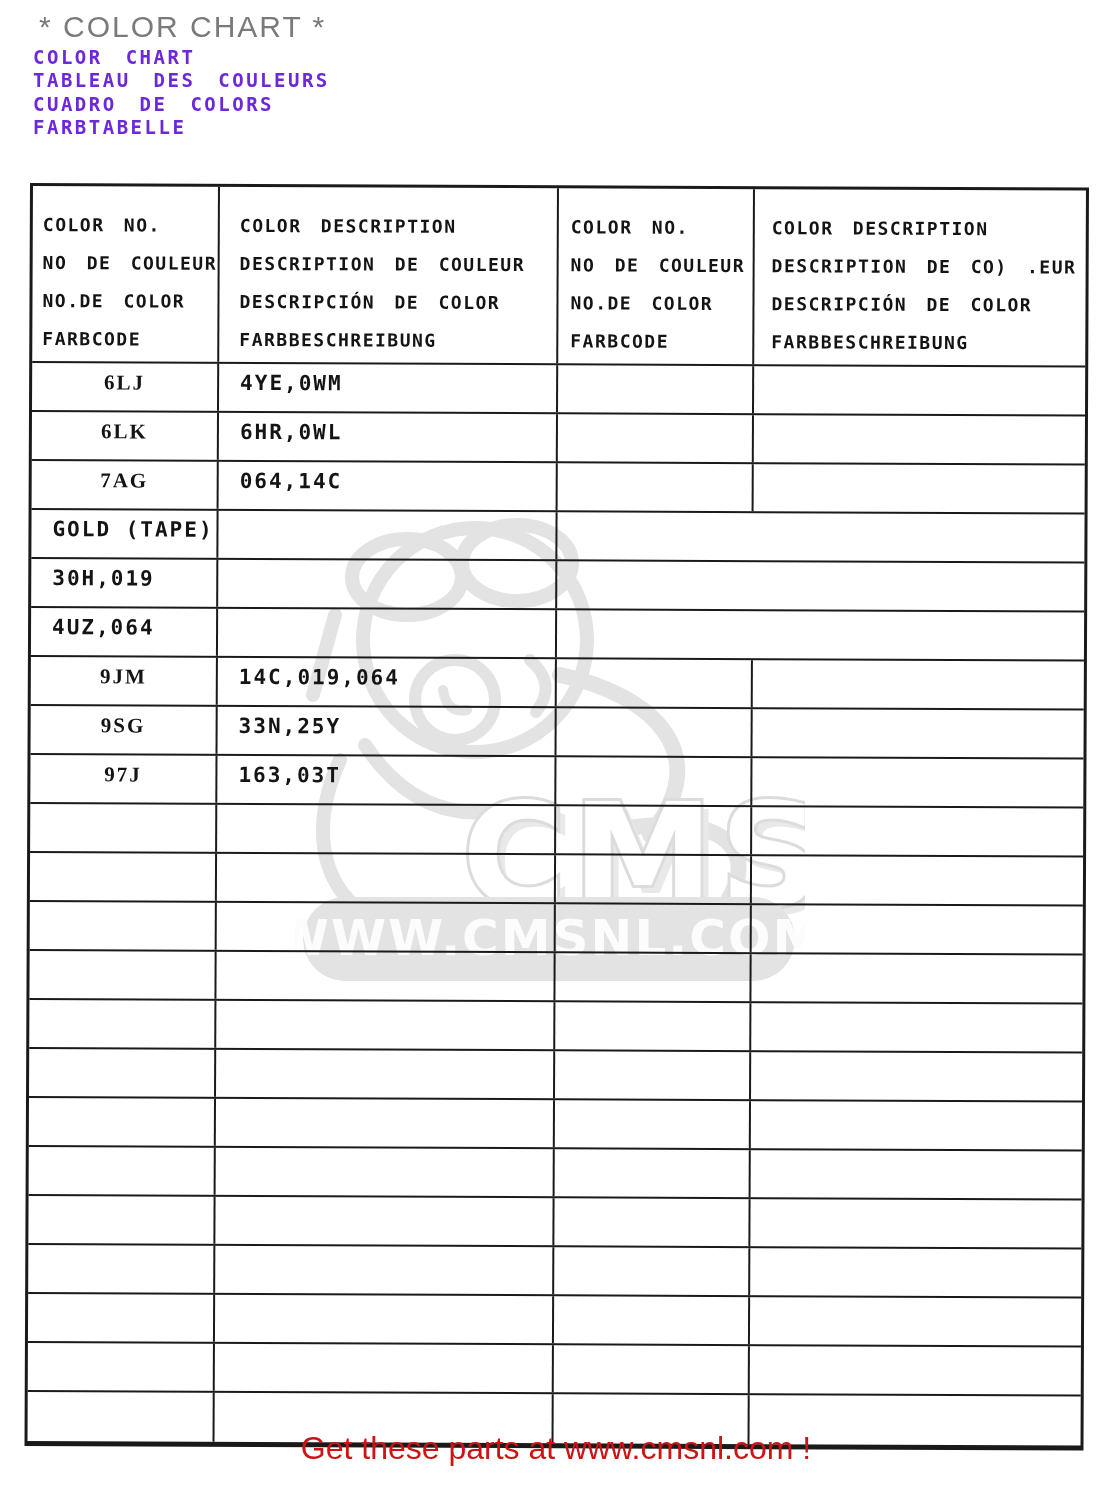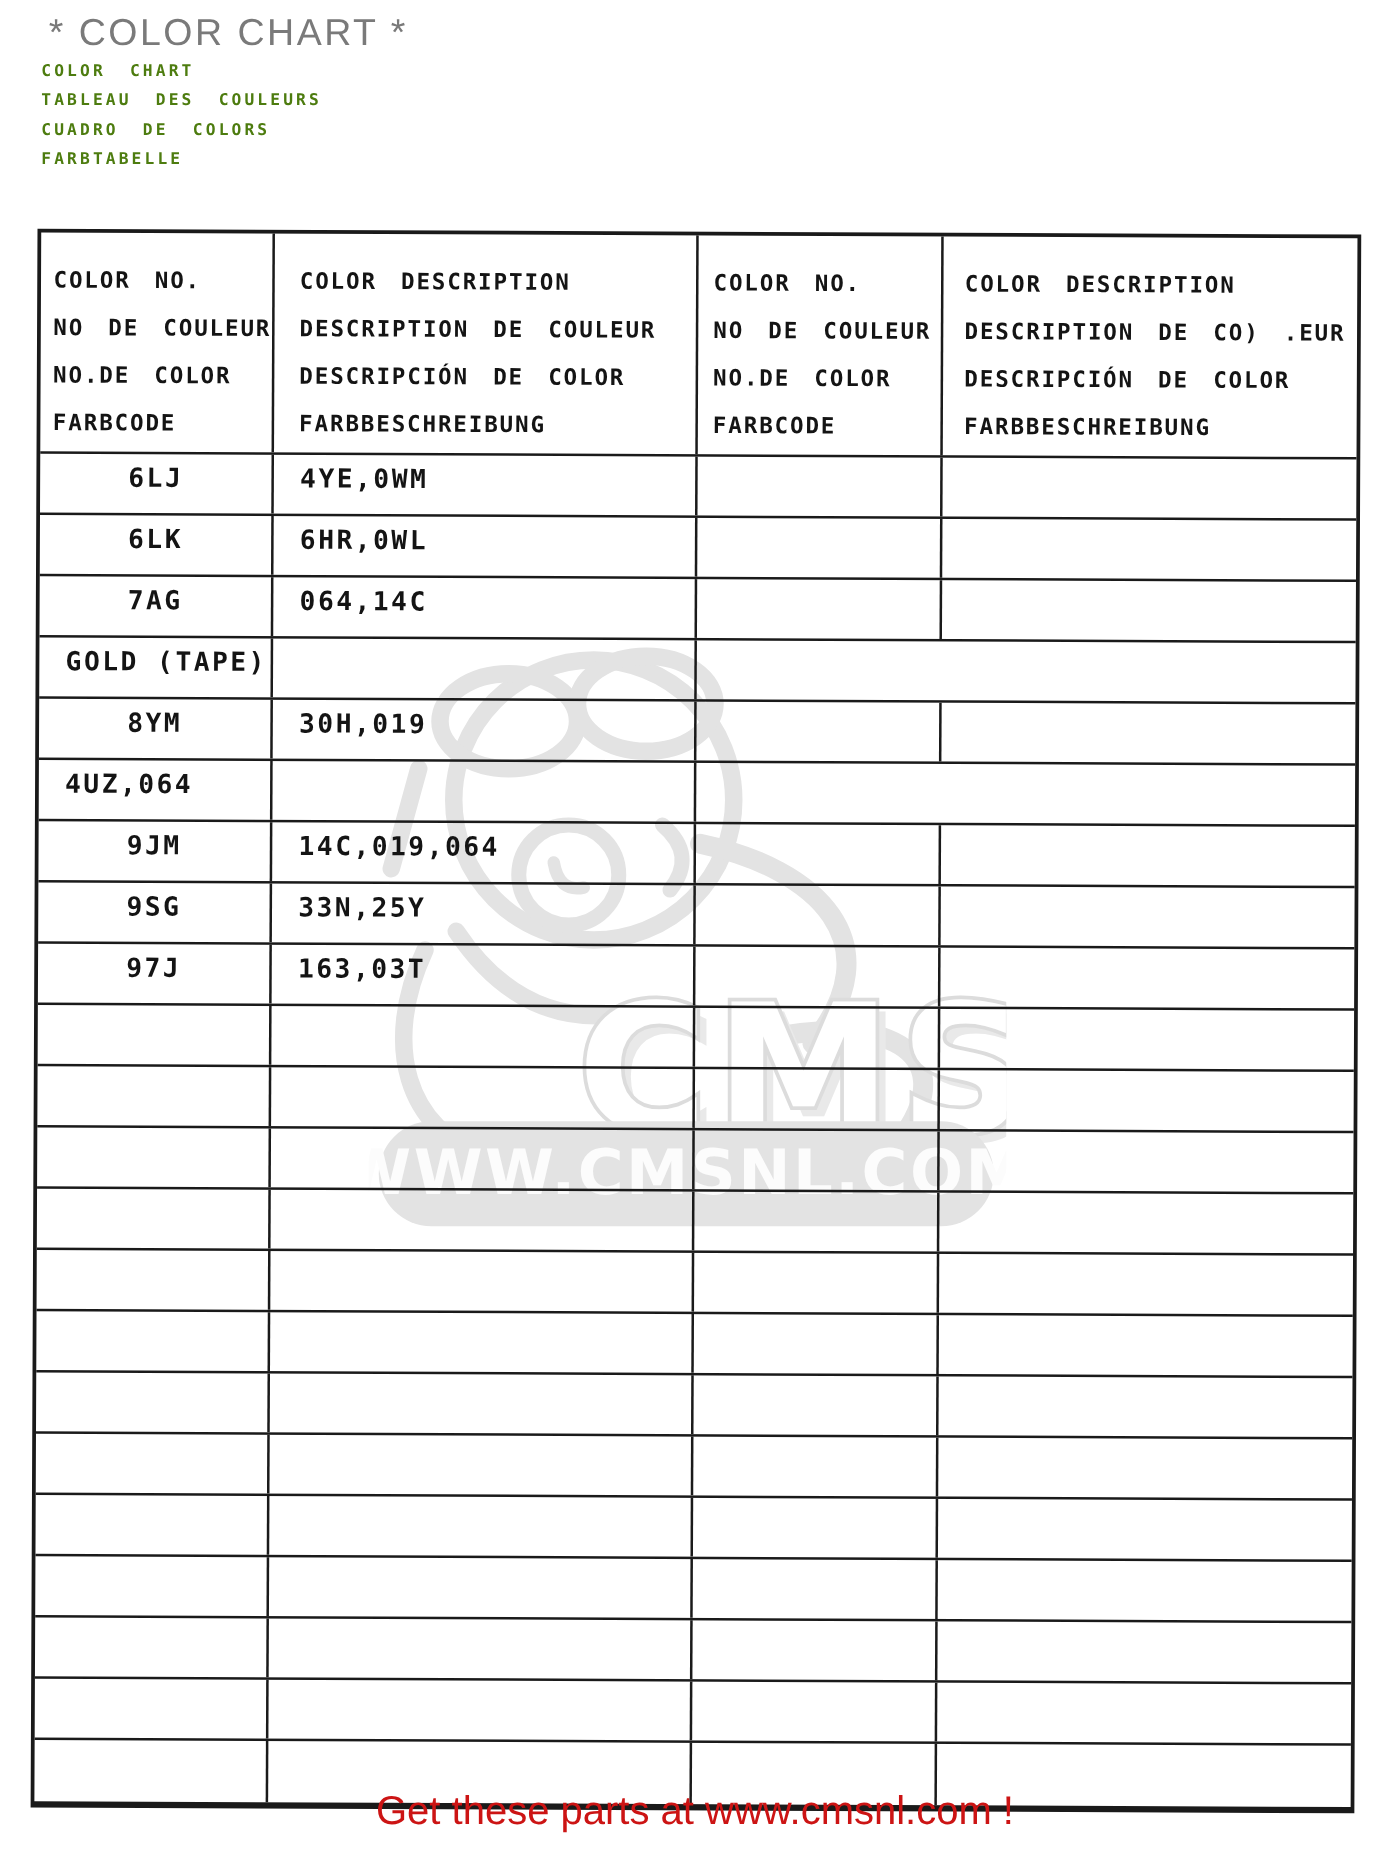--- a/index.html
+++ b/index.html
@@ -7,21 +7,21 @@
     font-family: "DejaVu Sans Mono", monospace; }
 
   .gray-title {
     position: absolute; left: 39px; top: 10px;
     font-family: "Liberation Sans", sans-serif;
     font-size: 30px; color: #7a7a7a; letter-spacing: 2px; white-space: nowrap;
   }
 
   .headings {
     position: absolute; left: 33px; top: 46px;
-    font-weight: bold; font-size: 13px; color: #4d7c0f;
+    font-weight: bold; font-size: 19px; color: #6d28d9;
     letter-spacing: 2.5px; word-spacing: 9px; line-height: 23.4px; white-space: nowrap;
   }
 
   
   .watermark { position: absolute; left: 295px; top: 505px; width: 510px; height: 490px; z-index: 0; }
 
   
   .ctable {
     position: absolute; left: 30px; top: 183px; width: 1059px;
     border: 3px solid #1a1a1a; border-bottom-width: 5px;
@@ -39,21 +39,21 @@
   .h2 { padding-left: 20px; border-right: 2px solid #1a1a1a; }
   .h3 { padding-left: 12px; border-right: 2px solid #1a1a1a; }
   .h4 { padding-left: 17px; }
 
   .trow {
     display: grid; grid-template-columns: 187px 339px 196px 337px;
     height: 49px; border-bottom: 2px solid #1a1a1a;
   }
   .trow:last-child { border-bottom: none; }
   .cell { padding-top: 7px; font-size: 21px; font-weight: bold; letter-spacing: 2px; white-space: nowrap; }
-  .c1 { text-align: center; border-right: 2px solid #1a1a1a; }
+  .c1 { text-align: center; border-right: 2px solid #1a1a1a; font-family: Liberation Serif, serif; }
   .c2 { padding-left: 21px; border-right: 2px solid #1a1a1a; }
   .c3 { text-align: center; border-right: 2px solid #1a1a1a; }
   .c4 { padding-left: 17px; }
 
   .footer-promo {
     position: absolute; left: 0; right: 0; top: 1430px; text-align: center;
     font-family: "Liberation Sans", sans-serif; font-size: 32px; color: #cc1414;
     z-index: 3; white-space: nowrap;
   }
 </style>
@@ -140,21 +140,20 @@
     <div class="cell c4"></div>
   </div>
 
   <div class="trow">
     <div class="cell c2">GOLD (TAPE)</div>
     <div class="cell c3"></div>
     <div class="cell c4"></div>
   </div>
 
   <div class="trow">
-    <div class="cell c1">8YM</div>
     <div class="cell c2">30H,019</div>
     <div class="cell c3"></div>
     <div class="cell c4"></div>
   </div>
 
   <div class="trow">
     <div class="cell c2">4UZ,064</div>
     <div class="cell c3"></div>
     <div class="cell c4"></div>
   </div>

